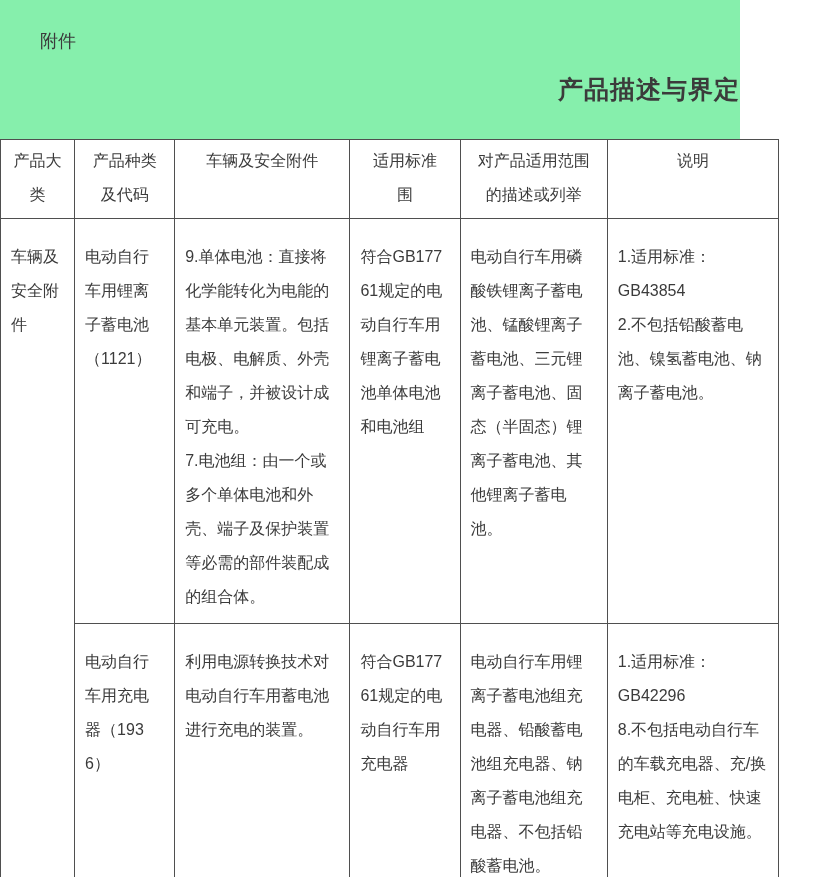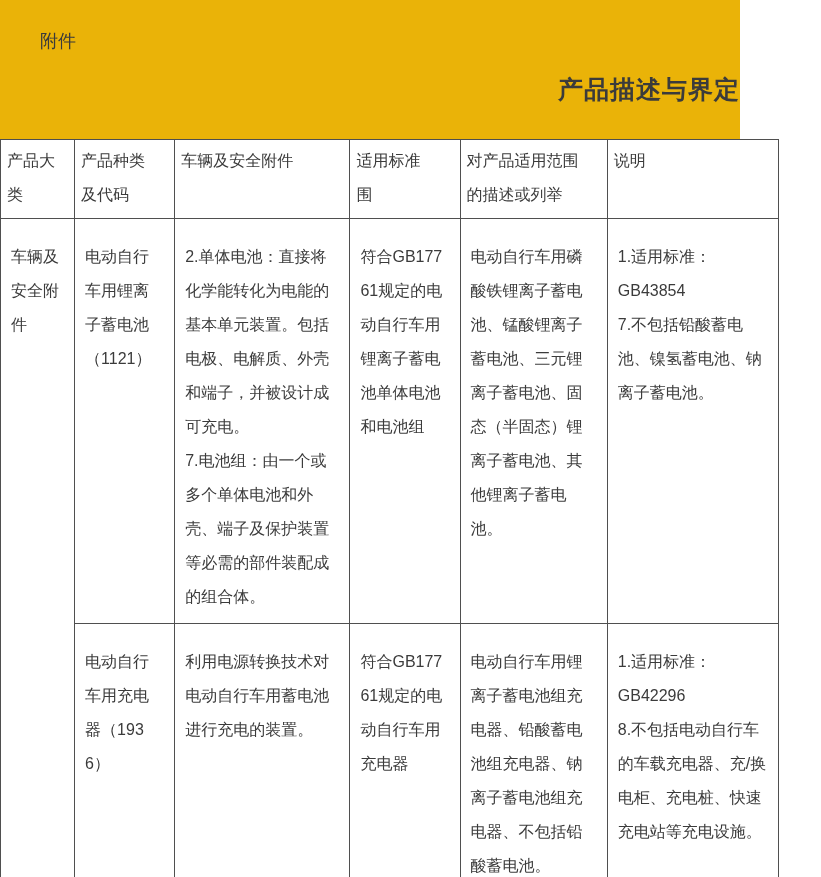--- a/index.html
+++ b/index.html
@@ -11,21 +11,21 @@
     width: 821px;
     height: 877px;
     font-family: "Liberation Sans", "DejaVu Sans", sans-serif;
     color: #3b3b3b;
     overflow: hidden;
   }
   .page {
     position: relative;
     width: 740px;
     height: 877px;
-    background: #eab308;
+    background: #86efac;
   }
   .attachment {
     padding-top: 30px;
     margin-left: 40px;
     font-size: 18px;
     line-height: 22px;
     color: #3b3b3b;
   }
   .title {
     margin: 22px 0 0 0;
@@ -46,21 +46,21 @@
   .def-table th,
   .def-table td {
     border: 1px solid #4f4f4f;
     vertical-align: top;
     font-size: 16px;
     line-height: 34px;
     font-weight: 400;
     box-sizing: border-box;
   }
   .def-table th {
-    text-align: left;
+    text-align: center;
     padding: 4px 6px 6px 6px;
     height: 78px;
   }
   .def-table td {
     text-align: left;
     padding: 21px 10px 9px 10px;
     word-break: break-all;
   }
   .p { margin: 0; }
   .page-shadow {
@@ -116,33 +116,33 @@
     </thead>
     <tbody>
       <tr>
         <td rowspan="2">
           <div class="p">车辆及安全附件</div>
         </td>
         <td>
           <div class="p">电动自行车用锂离子蓄电池（1121）</div>
         </td>
         <td>
-          <div class="p">2.单体电池：直接将化学能转化为电能的基本单元装置。包括电极、电解质、外壳和端子，并被设计成可充电。</div>
+          <div class="p">9.单体电池：直接将化学能转化为电能的基本单元装置。包括电极、电解质、外壳和端子，并被设计成可充电。</div>
           <div class="p">7.电池组：由一个或多个单体电池和外壳、端子及保护装置等必需的部件装配成的组合体。</div>
         </td>
         <td>
           <div class="p">符合GB17761规定的电动自行车用锂离子蓄电池单体电池和电池组</div>
         </td>
         <td>
           <div class="p">电动自行车用磷酸铁锂离子蓄电池、锰酸锂离子蓄电池、三元锂离子蓄电池、固态（半固态）锂离子蓄电池、其他锂离子蓄电池。</div>
         </td>
         <td>
           <div class="p">1.适用标准：</div>
           <div class="p">GB43854</div>
-          <div class="p">7.不包括铅酸蓄电池、镍氢蓄电池、钠离子蓄电池。</div>
+          <div class="p">2.不包括铅酸蓄电池、镍氢蓄电池、钠离子蓄电池。</div>
         </td>
       </tr>
       <tr>
         <td>
           <div class="p">电动自行车用充电器（1936）</div>
         </td>
         <td>
           <div class="p">利用电源转换技术对电动自行车用蓄电池进行充电的装置。</div>
         </td>
         <td>

